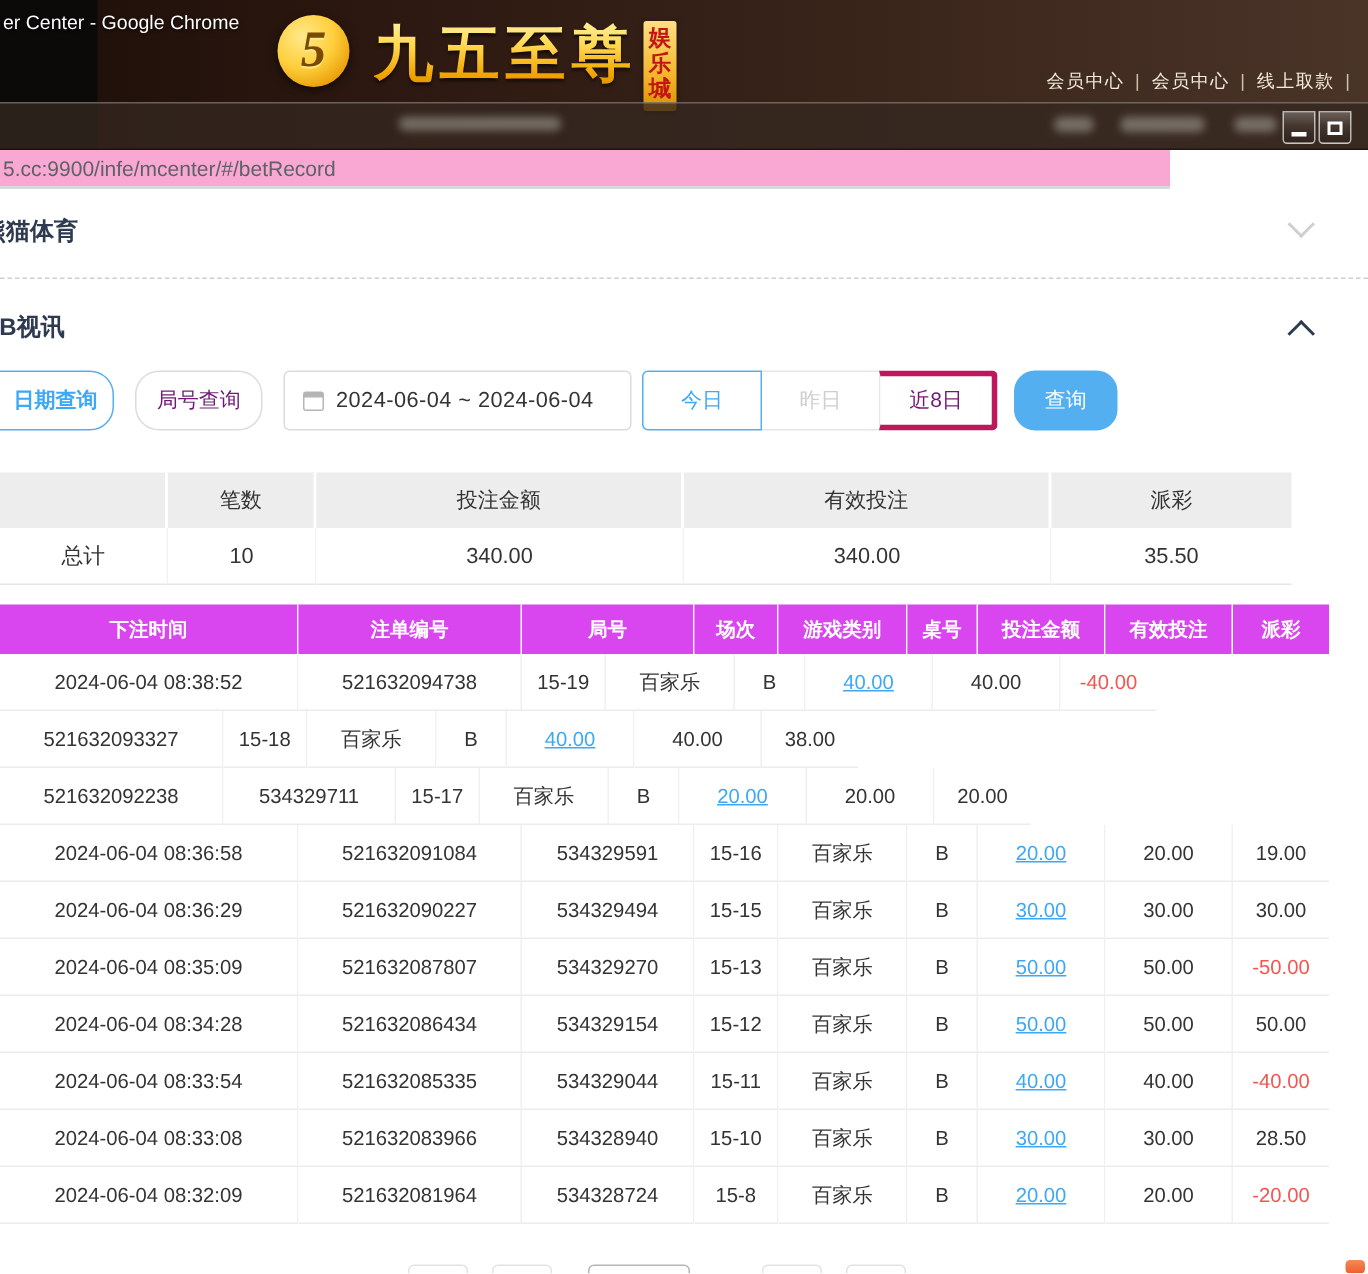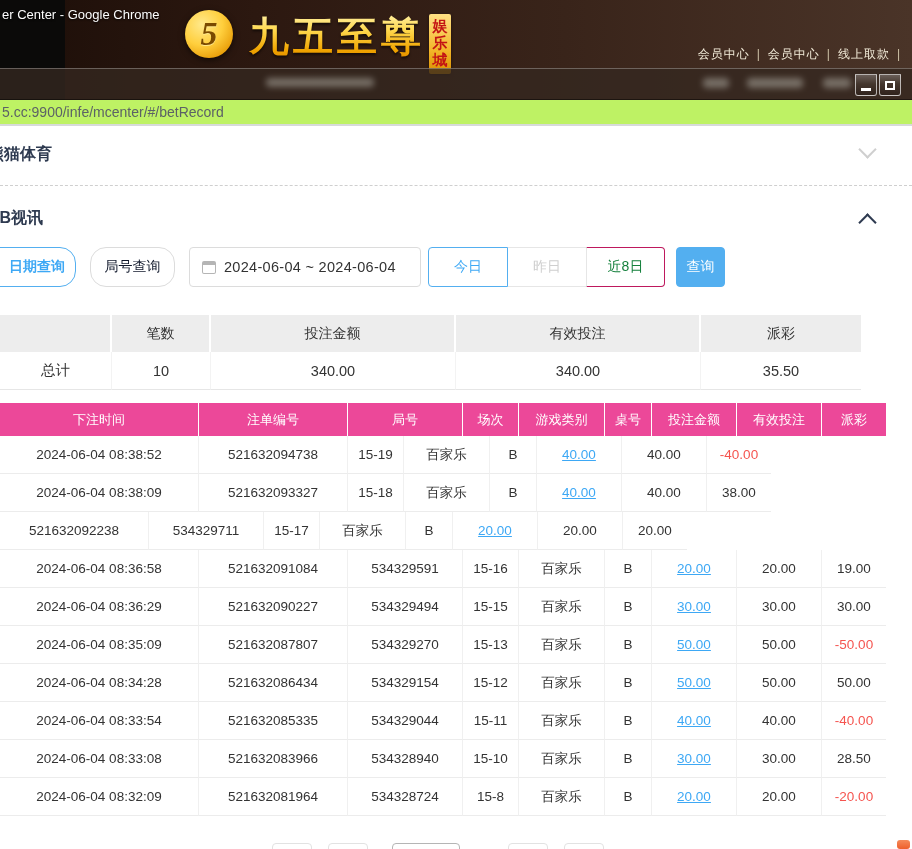--- a/index.html
+++ b/index.html
@@ -40,66 +40,66 @@
   .blob-c { left:747px; top:78px; width:56px; height:10px; }
   .blob-d { left:823px; top:78px; width:28px; height:10px; }
   .win-btn { position:absolute; top:74px; width:22px; height:22px;
     background:linear-gradient(rgba(255,255,255,.25),rgba(255,255,255,.06) 45%,rgba(0,0,0,.15));
     border:1px solid rgba(255,255,255,.65); border-radius:0 0 3px 3px; cursor:pointer; }
   .btn-min { left:855px; } .btn-max { left:879px; }
   .glyph-min { position:absolute; left:5px; top:13px; width:10px; height:3px; background:#fff; }
   .glyph-max { position:absolute; left:5px; top:6px; width:10px; height:9px; border:2px solid #fff; }
 
   
-  .url-bar { position:absolute; left:0; top:100px; width:912px; height:26px; background:#bef264;
+  .url-bar { position:absolute; left:0; top:100px; width:780px; height:26px; background:#f9a8d4;
     border-bottom:2px solid #d7dad9;padding-left:32px; }
   .url-text { position:absolute; left:2px; top:4px; font-size:14px; color:#5c6266; }
 
   
   .content { position:absolute; left:0; top:126px; width:912px; height:723px; background:#fff; }
   .sec-title { position:absolute; left:-12px; font-size:16px; font-weight:bold; color:#2e3a50; white-space:nowrap; }
   .sec-panda { top:144px; }
   .sec-bb { top:208px; }
   .chev { position:absolute; width:13px; height:13px; border-right:2px solid; border-bottom:2px solid; cursor:pointer; }
   .chev-down { left:861px; top:143px; border-color:#cfcfcf; transform:rotate(45deg); }
   .chev-up { left:861px; top:216px; border-color:#2e3a50; transform:rotate(-135deg); }
   .dashed-div { position:absolute; left:0; top:185px; width:912px; border-top:1px dashed #cfcfcf; }
 
   
   .f-btn { position:absolute; top:247px; height:40px; display:flex; align-items:center; justify-content:center;
     font-size:14px; background:#fff; cursor:pointer; }
   .btn-date-q { left:-20px; width:96px; border:1px solid #53aff0; border-radius:16px; color:#3da8f5; font-weight:bold; padding-left:18px; }
-  .btn-round-q { left:90px; width:85px; border:1px solid #dcdcdc; border-radius:16px; color:#0f172a; }
+  .btn-round-q { left:90px; width:85px; border:1px solid #dcdcdc; border-radius:16px; color:#701a75; }
   .date-input { position:absolute; left:189px; top:247px; width:232px; height:40px; border:1px solid #dcdcdc;
     border-radius:4px; background:#fff; display:flex; align-items:center; cursor:text; }
   .cal-icon { width:14px; height:13px; border:1px solid #b5b5b5; border-top:4px solid #b5b5b5; border-radius:2px;
     margin:0 8px 0 12px; }
   .date-text { font-size:14.5px; color:#333; letter-spacing:.3px; }
   .seg { position:absolute; top:247px; height:40px; display:flex; align-items:center; justify-content:center;
     font-size:14px; background:#fff; cursor:pointer; }
   .seg-today { left:428px; width:80px; border:1px solid #53aff0; border-radius:4px 0 0 4px; color:#3da8f5; }
   .seg-yest { left:508px; width:78px; border-top:1px solid #e6e6e6; border-bottom:1px solid #e6e6e6; color:#cfcfcf; }
-  .seg-l8 { left:586px; width:79px; border:1px solid #be185d; border-left:1px solid #e6e6e6; border-radius:0 4px 4px 0; color:#15803d; }
-  .btn-search { left:676px; width:49px; background:#53aff0; border:1px solid #53aff0; border-radius:4px; color:#fff; }
+  .seg-l8 { left:586px; width:79px; border:4px solid #be185d; border-left:1px solid #e6e6e6; border-radius:0 4px 4px 0; color:#701a75; }
+  .btn-search { left:676px; width:69px; background:#53aff0; border:1px solid #53aff0; border-radius:14px; color:#fff; }
 
   
   .sum-table { position:absolute; left:0; top:315px; width:886px; }
   .sum-head, .sum-row { display:flex; }
   .sum-head > div { height:37px; background:#ededed; display:flex; align-items:center; justify-content:center;
     font-size:14px; color:#333; border-right:2px solid #fff; }
   .sum-head > div:last-child { border-right:none; }
   .sum-row > div { height:38px; background:#fff; display:flex; align-items:center; justify-content:center;
     font-size:14.5px; color:#333; border-right:1px solid #f3f3f3; border-bottom:1px solid #e6e6e6; }
   .sum-row > div:last-child { border-right:none; }
   .s0{width:112px}.s1{width:99px}.s2{width:245px}.s3{width:245px}.s4{width:160px}
 
   
   .bet-table { position:absolute; left:0; top:403px; width:886px; }
   .bt-head { display:flex; }
-  .bt-head .th { height:33px; background:#ec4899; color:#fff; font-size:13px; font-weight:normal;
+  .bt-head .th { height:33px; background:#d946ef; color:#fff; font-size:13px; font-weight:bold;
     display:flex; align-items:center; justify-content:center; border-right:1px solid #fff; }
   .bt-head .th:last-child { border-right:none; }
   .tr { display:flex; }
   .tr .td { height:38px; display:flex; align-items:center; justify-content:center; font-size:13.5px; color:#333;
     background:#fff; border-right:1px solid #f0f0f0; border-bottom:1px solid #ececec; }
   .tr .td:last-child { border-right:none; }
   .c0{width:199px}.c1{width:149px}.c2{width:115px}.c3{width:56px}.c4{width:86px}.c5{width:47px}
   .c6{width:85px}.c7{width:85px}.c8{width:64px}
   .amount-link { color:#3da8f5 !important; text-decoration:underline; cursor:pointer; }
   .neg { color:#f5544f !important; }
@@ -205,21 +205,20 @@
           <div class="td c0" data-name="bet-time-cell">2024-06-04 08:38:52</div>
           <div class="td c1" data-name="bet-id-cell">521632094738</div>
           <div class="td c3" data-name="session-cell">15-19</div>
           <div class="td c4" data-name="game-type-cell">百家乐</div>
           <div class="td c5" data-name="table-no-cell">B</div>
           <div class="td c6 amount-link" data-name="bet-amount-link">40.00</div>
           <div class="td c7" data-name="valid-bet-cell">40.00</div>
           <div class="td c8 neg" data-name="payout-cell">-40.00</div>
         </div>
         <div class="tr" data-name="table-row">
-          <div class="td c0" data-name="bet-time-cell">2024-06-04 08:38:09</div>
           <div class="td c1" data-name="bet-id-cell">521632093327</div>
           <div class="td c3" data-name="session-cell">15-18</div>
           <div class="td c4" data-name="game-type-cell">百家乐</div>
           <div class="td c5" data-name="table-no-cell">B</div>
           <div class="td c6 amount-link" data-name="bet-amount-link">40.00</div>
           <div class="td c7" data-name="valid-bet-cell">40.00</div>
           <div class="td c8" data-name="payout-cell">38.00</div>
         </div>
         <div class="tr" data-name="table-row">
           <div class="td c1" data-name="bet-id-cell">521632092238</div>

